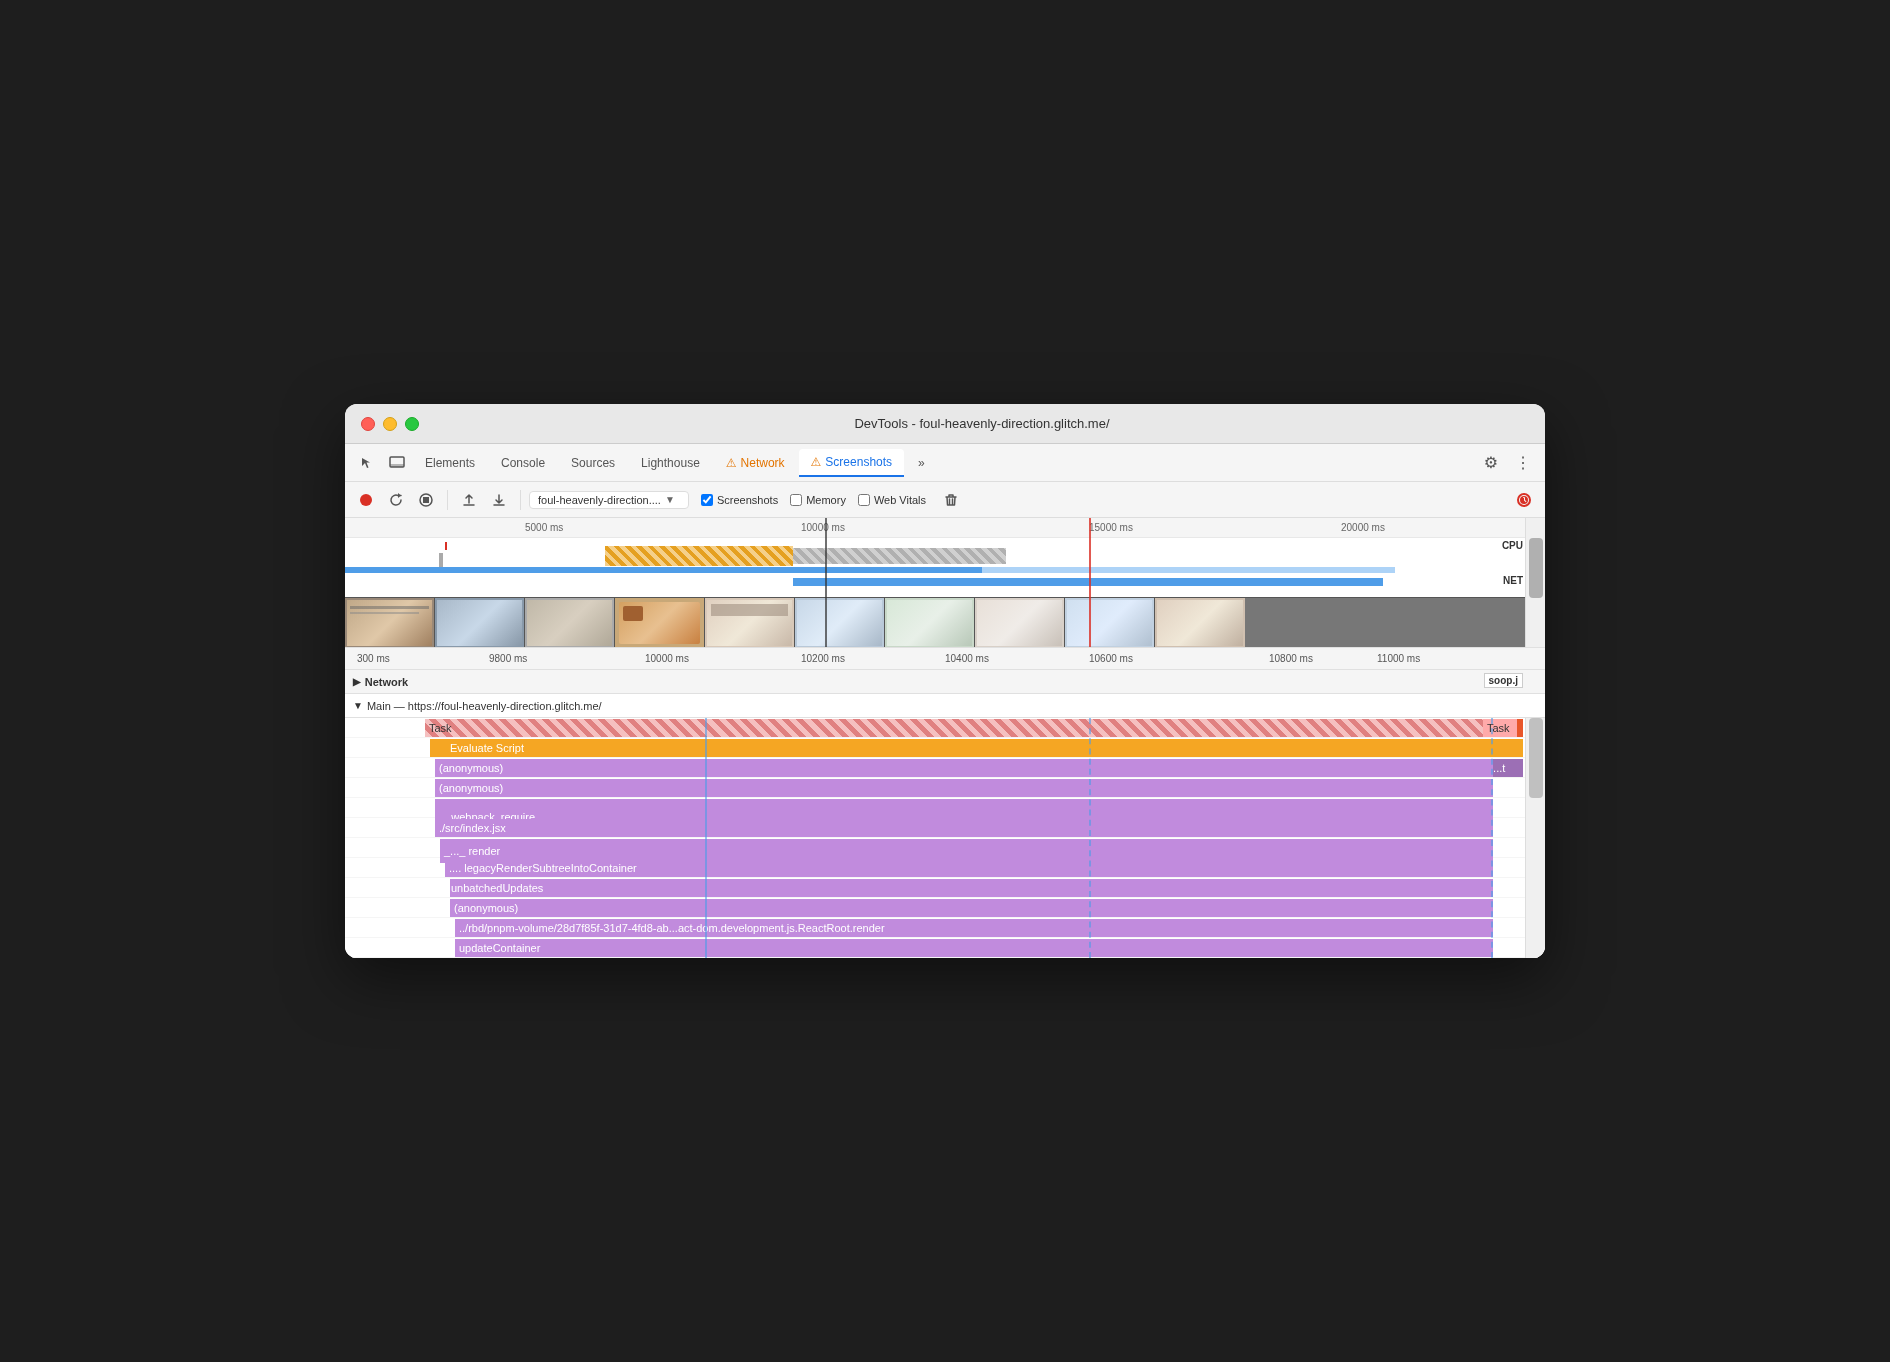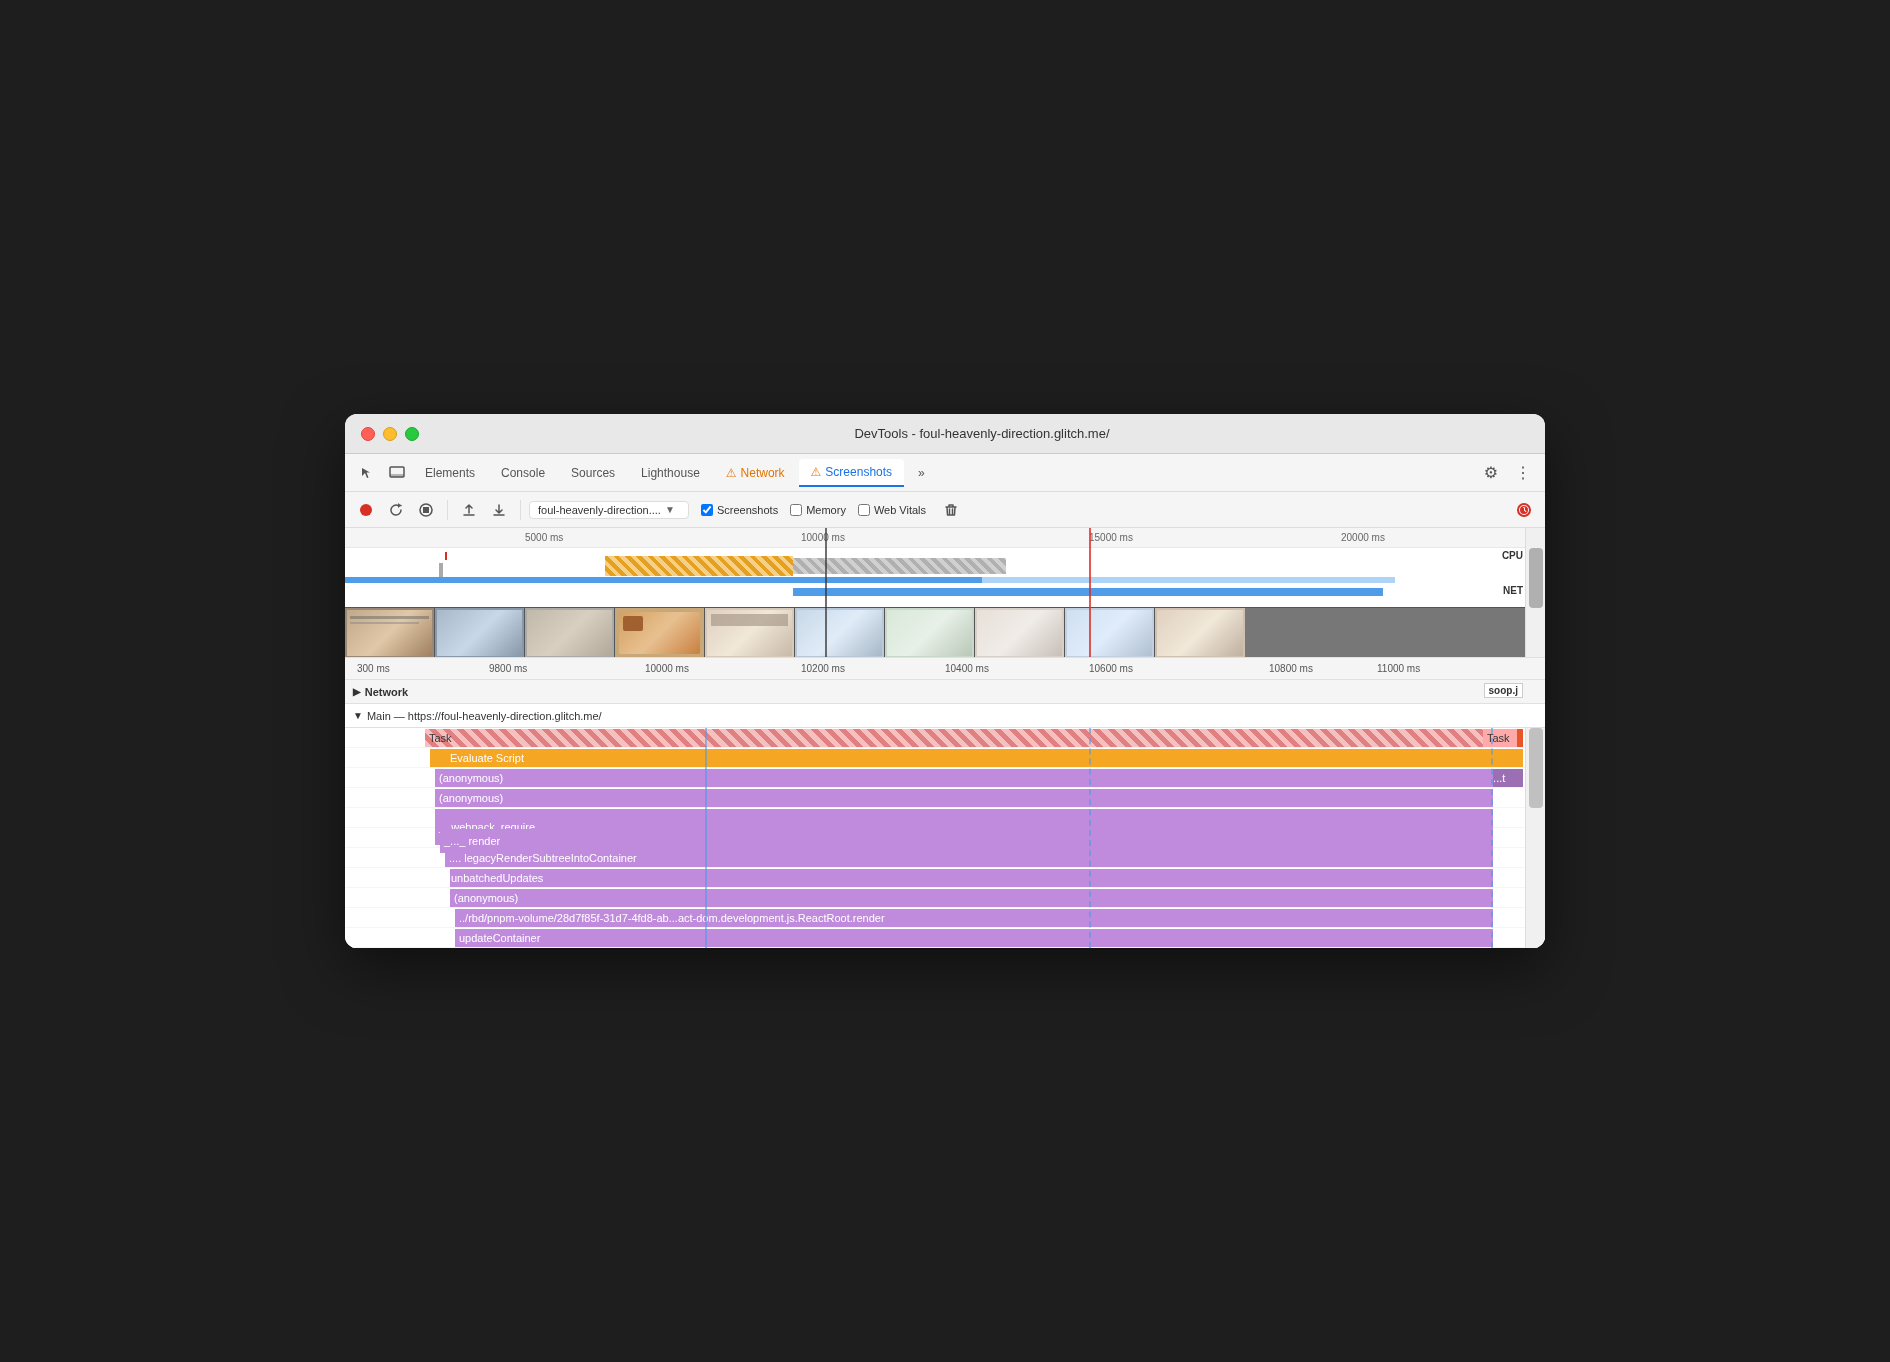--- a/index.html
+++ b/index.html
@@ -459,20 +459,25 @@
           <span>(anonymous)</span>
         </div>
       </div>
 
       <div style="height:20px; display:flex; align-items:center; position:relative; border-bottom:1px solid #f5f5f5;">
         <div style="position:absolute; left:90px; right:52px; height:36px; top:1px; background:#c18bdd; display:flex; align-items:center; padding:0 4px; font-size:11px; color:#fff; overflow:hidden;">
           <span>__webpack_require__</span>
         </div>
       </div>
 
+      <div style="height:20px; display:flex; align-items:center; position:relative; border-bottom:1px solid #f5f5f5;">
+        <div style="position:absolute; left:90px; right:52px; height:18px; top:1px; background:#c18bdd; display:flex; align-items:center; padding:0 4px; font-size:11px; color:#fff; overflow:hidden;">
+          <span>./src/index.jsx</span>
+        </div>
+      </div>
 
       <div style="height:20px; display:flex; align-items:center; position:relative; border-bottom:1px solid #f5f5f5;">
         <div style="position:absolute; left:95px; right:52px; height:18px; top:1px; background:#c18bdd; display:flex; align-items:center; padding:12px 4px; font-size:11px; color:#fff; overflow:hidden;">
           <span>_..._ render</span>
         </div>
       </div>
 
       <div style="height:20px; display:flex; align-items:center; position:relative; border-bottom:1px solid #f5f5f5;text-decoration:underline;">
         <div style="position:absolute; left:100px; right:52px; height:18px; top:1px; background:#c18bdd; display:flex; align-items:center; padding:0 4px; font-size:11px; color:#fff; overflow:hidden;">
           <span>....  legacyRenderSubtreeIntoContainer</span>

